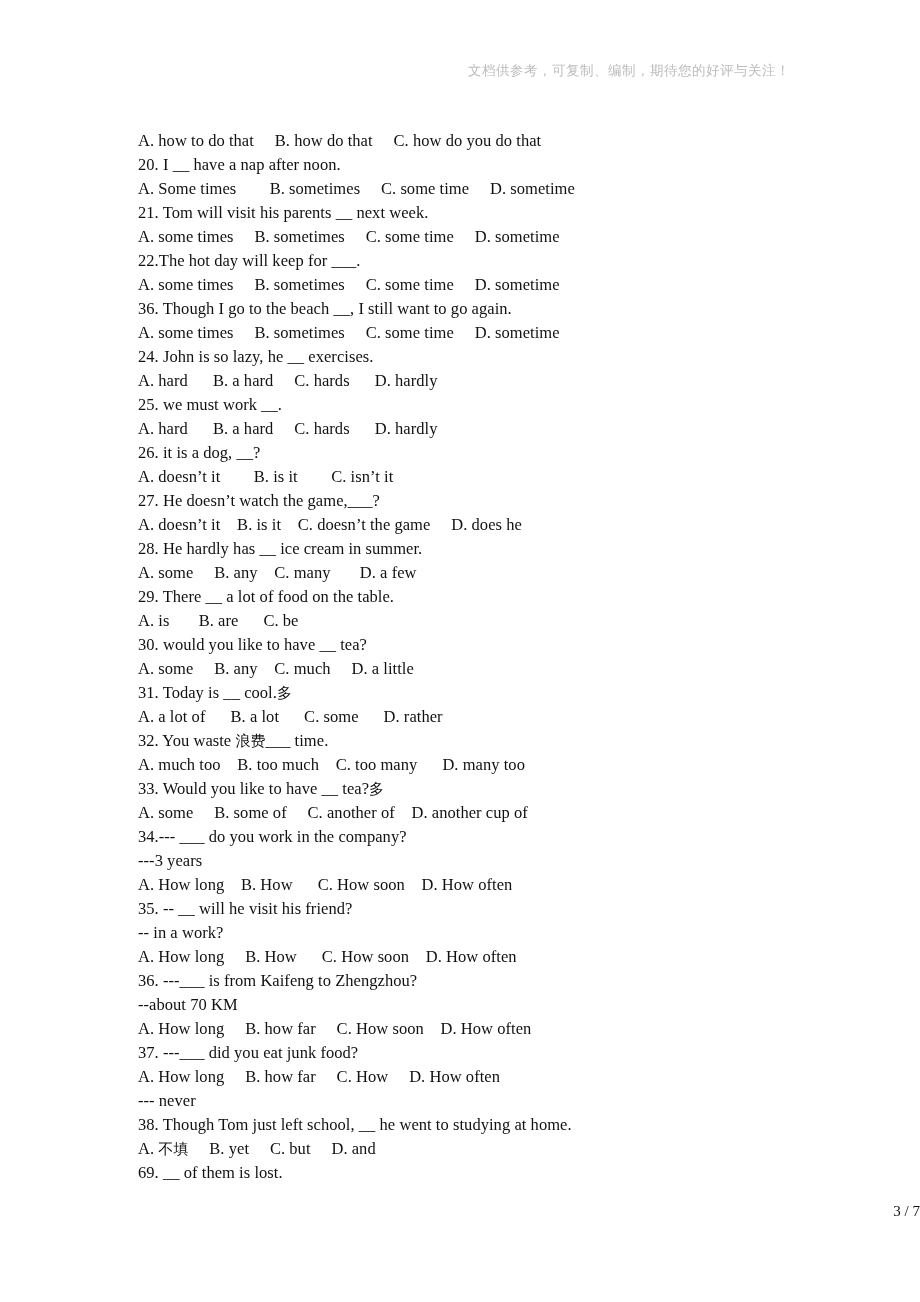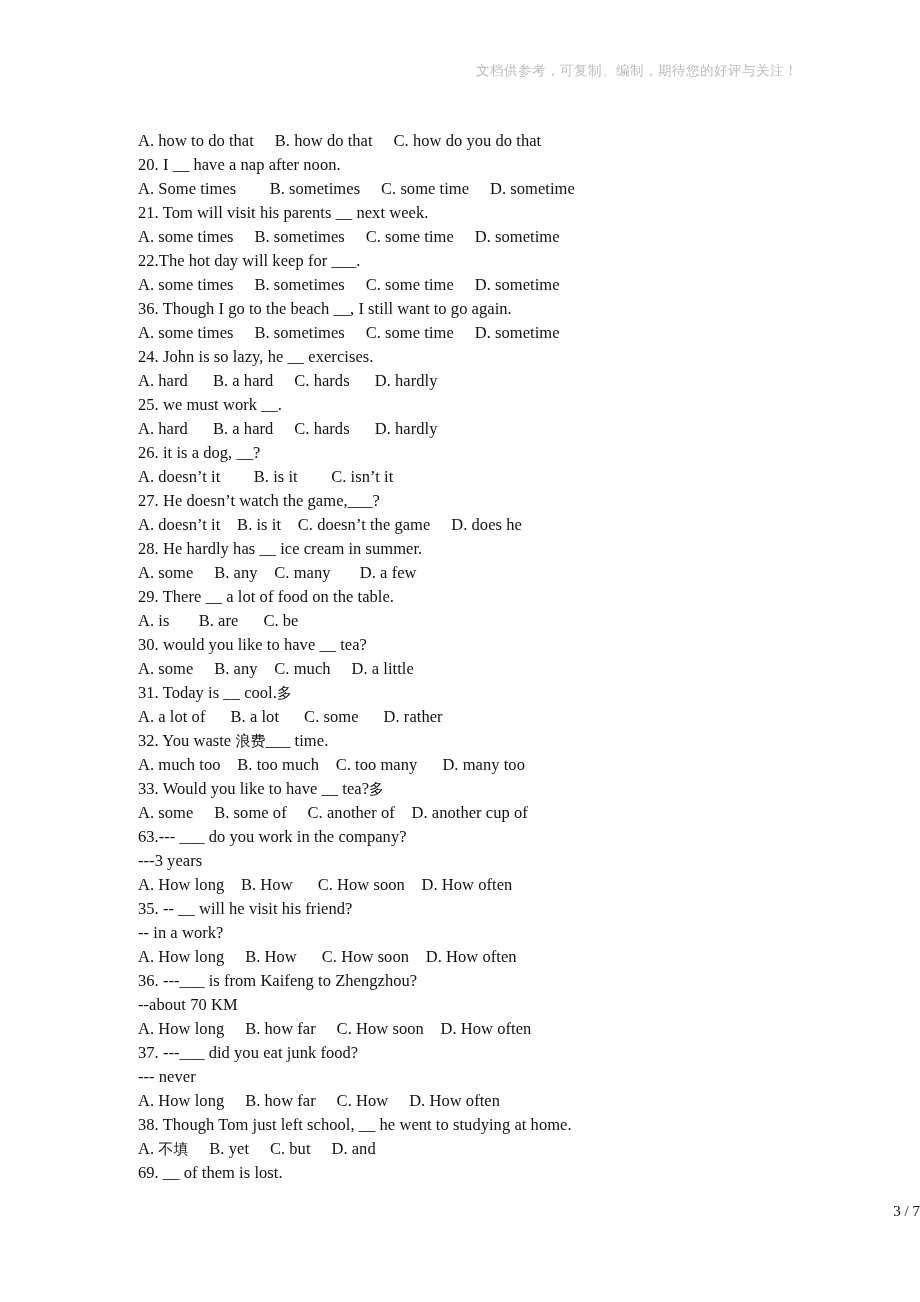--- a/index.html
+++ b/index.html
@@ -16,21 +16,21 @@
     overflow: hidden;
   }
   .page {
     position: absolute;
     inset: 0;
     background: #ffffff;
   }
   .header-note {
     position: absolute;
     top: 62px;
-    right: 122px;
+    right: 130px;
     font-family: Liberation Sans, sans-serif;
     font-size: 13.5px;
     letter-spacing: 0.5px;
     color: #bcbcbc;
     white-space: nowrap;
   }
   .content {
     position: absolute;
     left: 138px;
     top: 112px;
@@ -89,32 +89,32 @@
       <div class="line">29. There __ a lot of food on the table.</div>
       <div class="line">A. is       B. are      C. be</div>
       <div class="line">30. would you like to have __ tea?</div>
       <div class="line">A. some     B. any    C. much     D. a little</div>
       <div class="line">31. Today is __ cool.<span class="cn">多</span></div>
       <div class="line">A. a lot of      B. a lot      C. some      D. rather</div>
       <div class="line">32. You waste <span class="cn">浪费</span>___ time.</div>
       <div class="line">A. much too    B. too much    C. too many      D. many too</div>
       <div class="line">33. Would you like to have __ tea?<span class="cn">多</span></div>
       <div class="line">A. some     B. some of     C. another of    D. another cup of</div>
-      <div class="line">63.--- ___ do you work in the company?</div>
+      <div class="line">34.--- ___ do you work in the company?</div>
       <div class="line">---3 years</div>
       <div class="line">A. How long    B. How      C. How soon    D. How often</div>
       <div class="line">35. -- __ will he visit his friend?</div>
       <div class="line">-- in a work?</div>
       <div class="line">A. How long     B. How      C. How soon    D. How often</div>
       <div class="line">36. ---___ is from Kaifeng to Zhengzhou?</div>
       <div class="line">--about 70 KM</div>
       <div class="line">A. How long     B. how far     C. How soon    D. How often</div>
       <div class="line">37. ---___ did you eat junk food?</div>
+      <div class="line">A. How long     B. how far     C. How     D. How often</div>
       <div class="line">--- never</div>
-      <div class="line">A. How long     B. how far     C. How     D. How often</div>
       <div class="line">38. Though Tom just left school, __ he went to studying at home.</div>
       <div class="line">A. <span class="cn">不填</span>     B. yet     C. but     D. and</div>
       <div class="line">69. __ of them is lost.</div>
     </div>
 
   <div class="footer">3 / 7</div>
 
 </div>
 
 </body></html>

